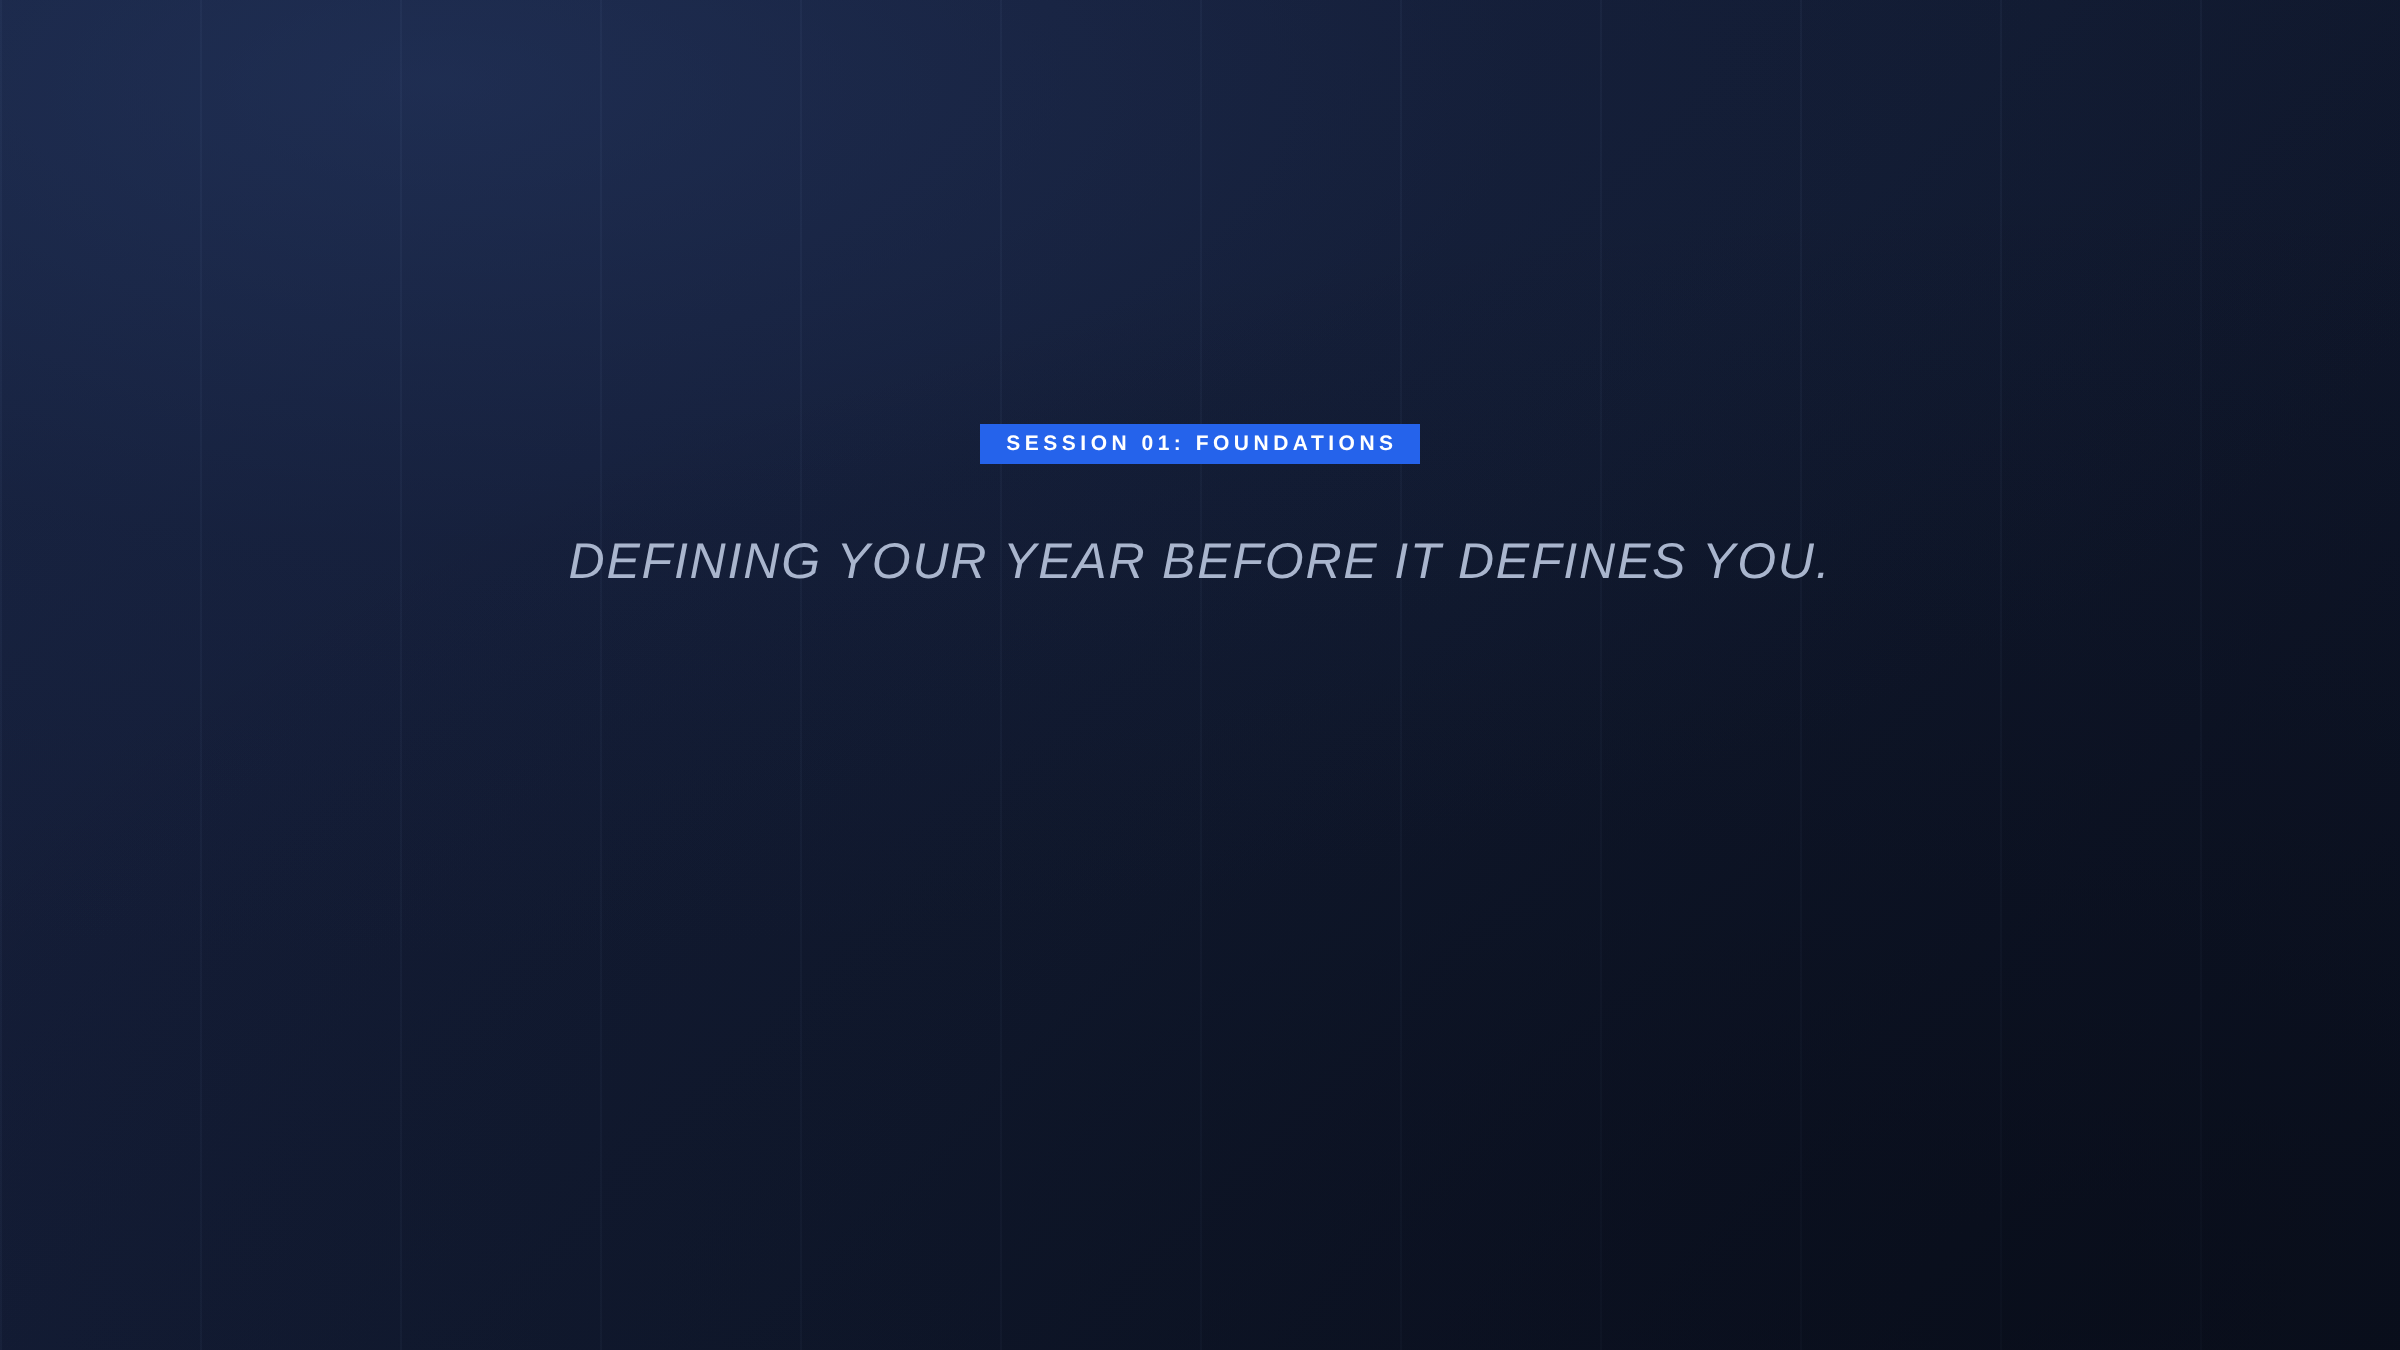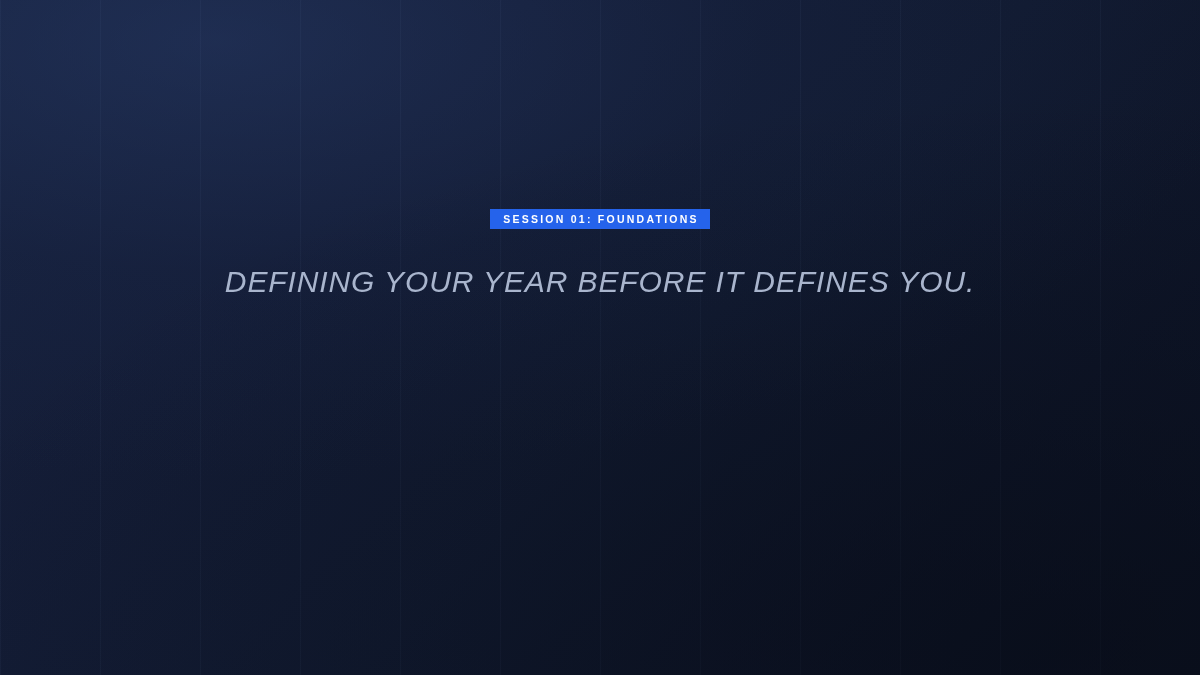--- a/index.html
+++ b/index.html
@@ -108,21 +108,21 @@
     letter-spacing: -1.2px;
     text-transform: uppercase;
     white-space: nowrap;
   }
 
   
   .subtitle {
     margin: 19px 0 0 0;
     color: #a9b5cd;
     font-family: "Liberation Sans", sans-serif;
-    font-size: 30px;
+    font-size: 25px;
     font-style: italic;
     font-weight: normal;
     letter-spacing: 0.9px;
     line-height: 1.1;
     text-transform: uppercase;
     white-space: nowrap;
   }
 </style>
 </head>
 <body>

